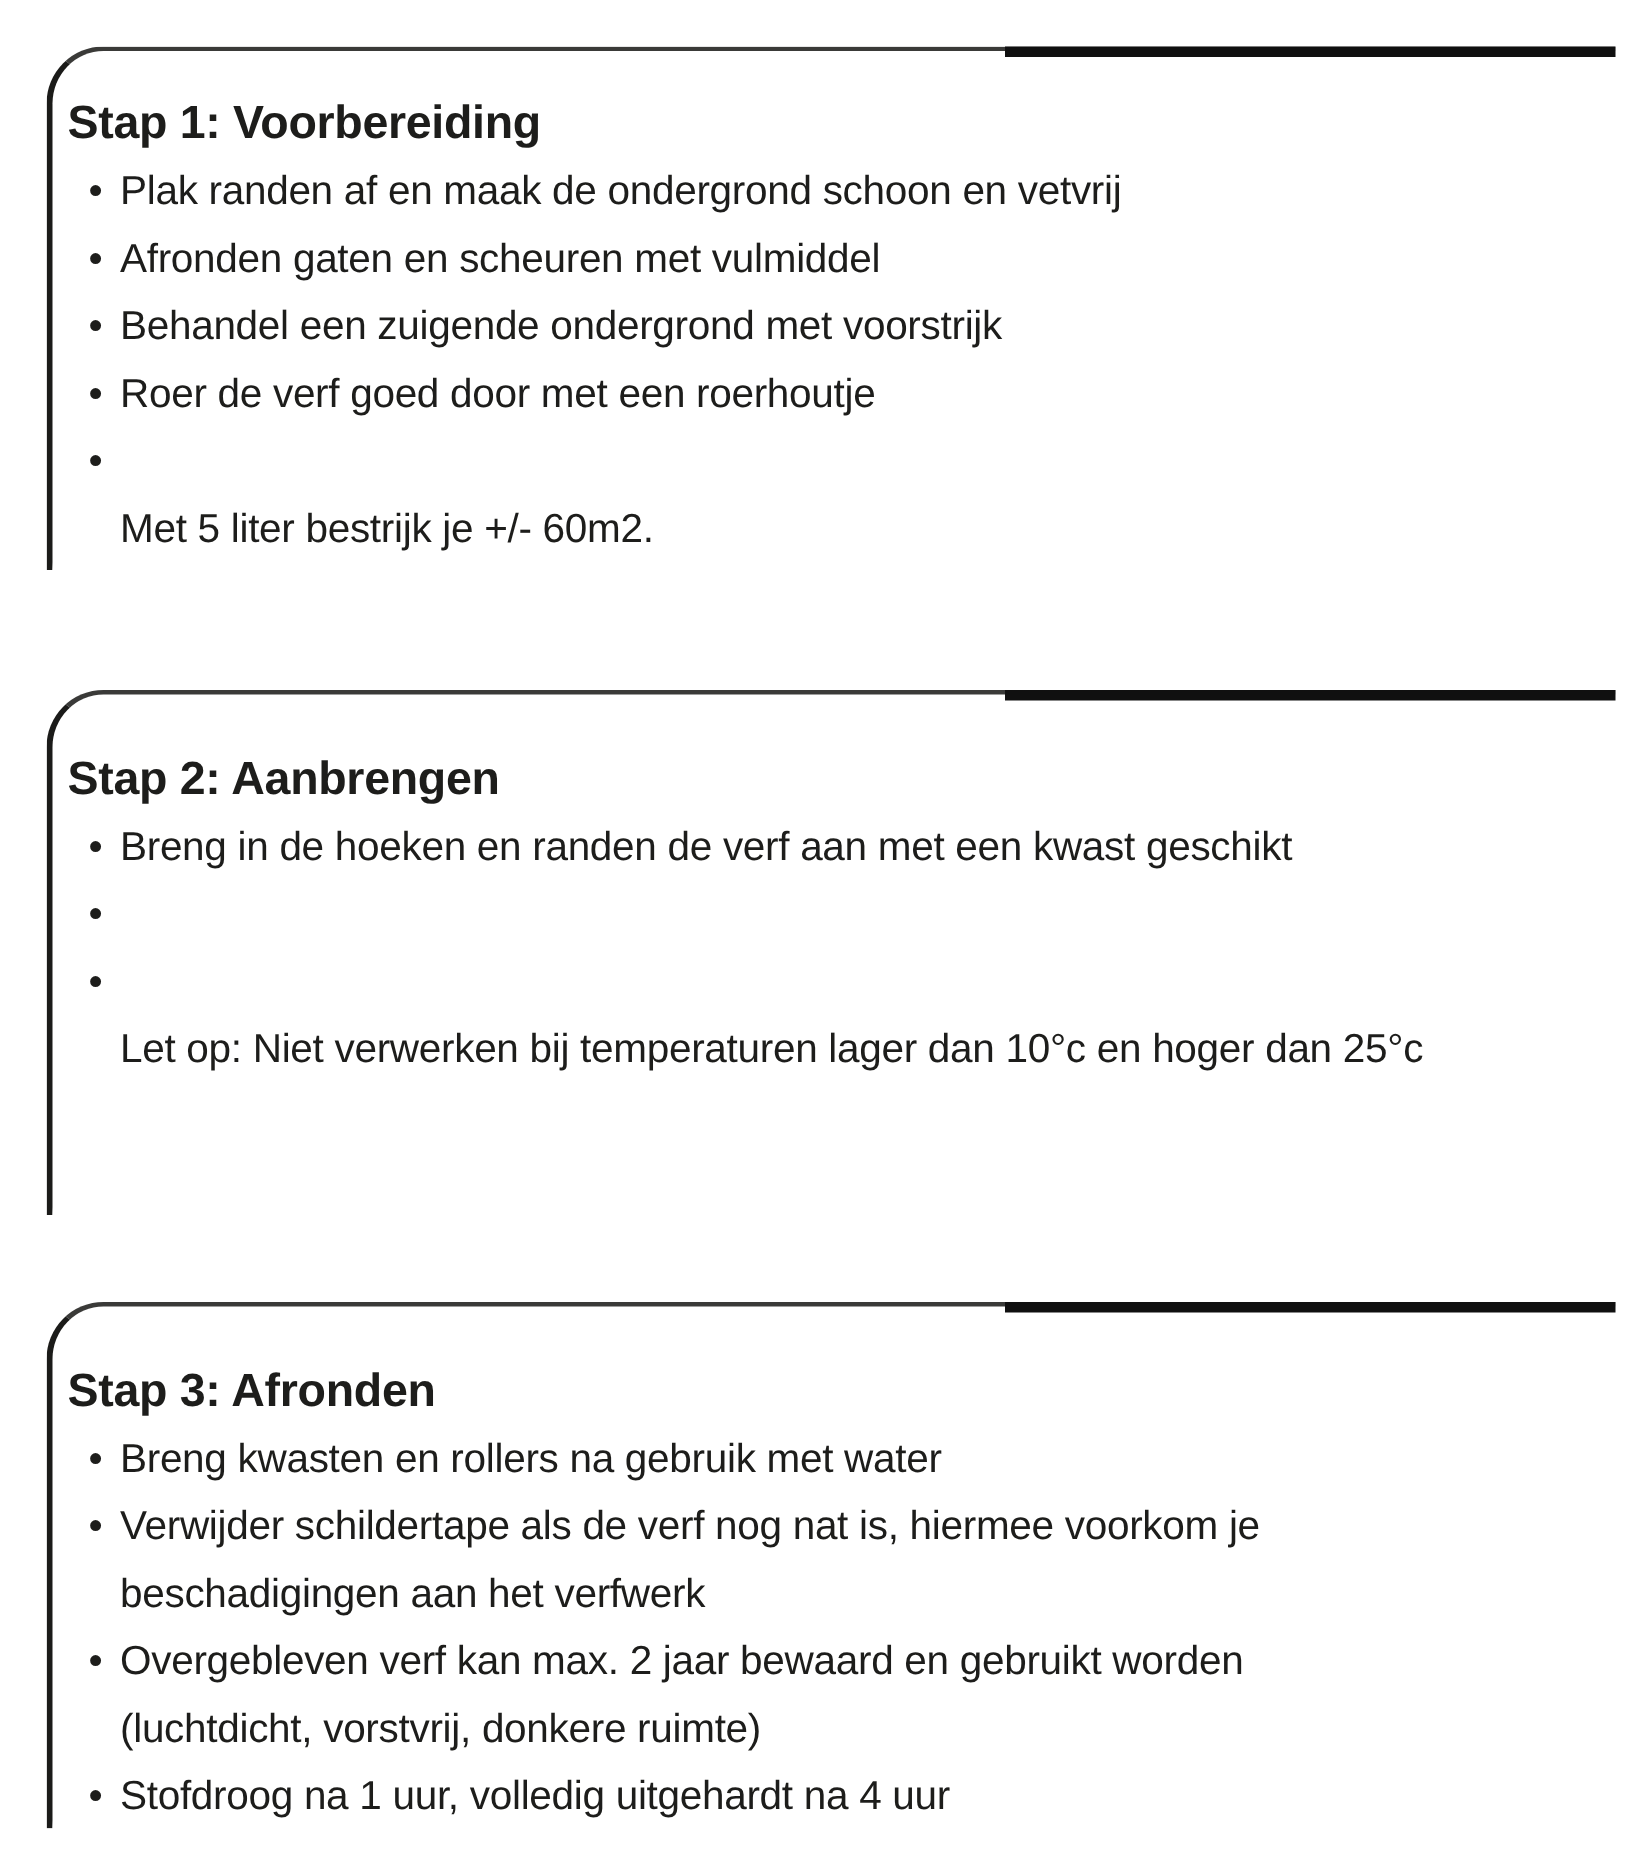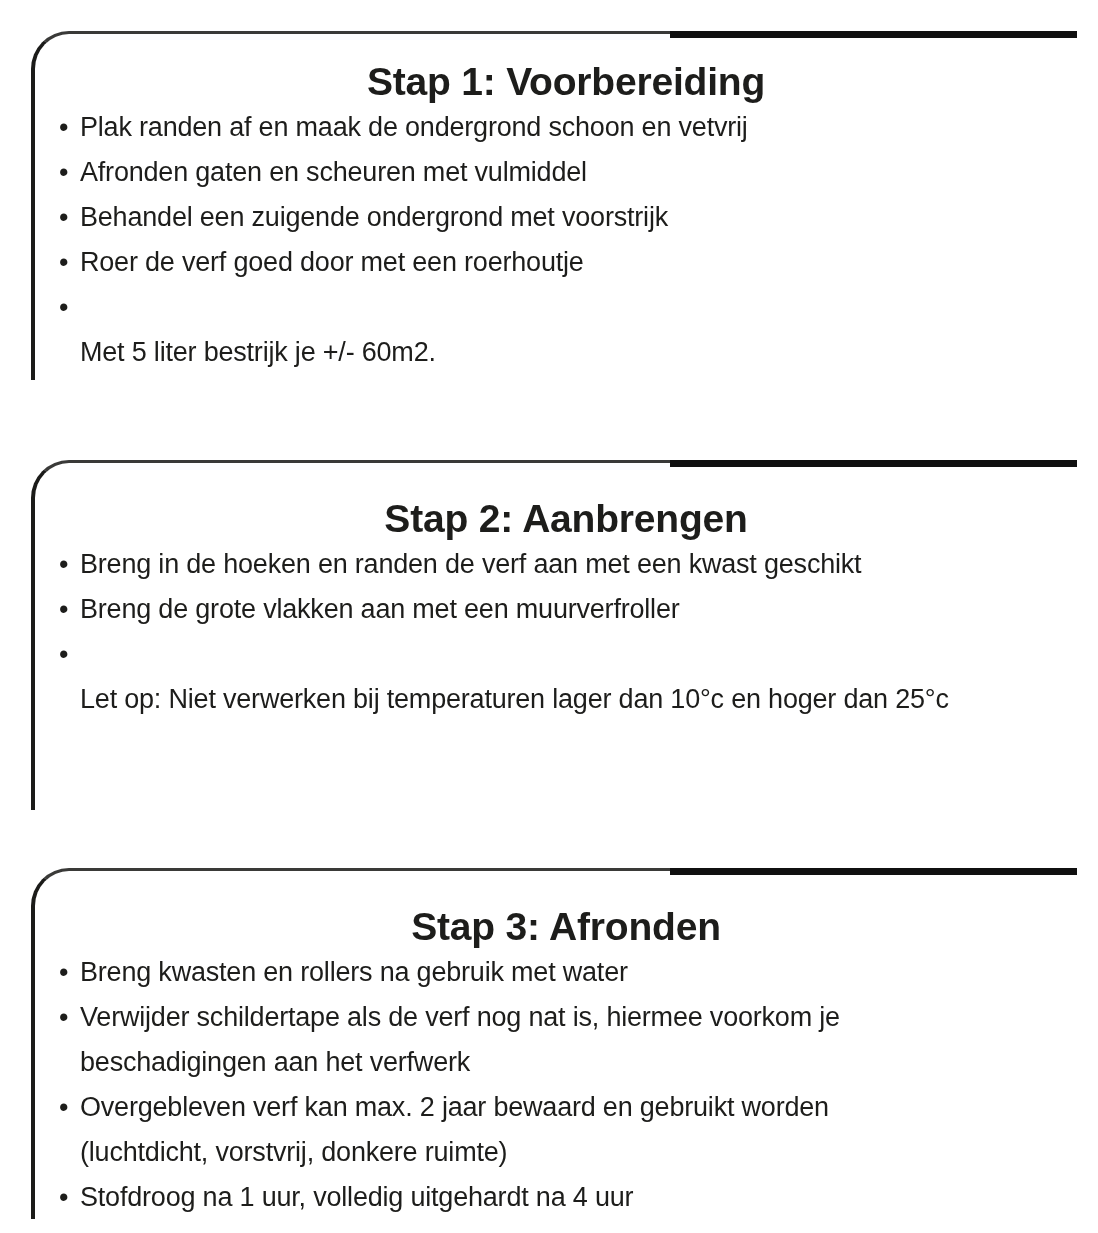--- a/index.html
+++ b/index.html
@@ -34,24 +34,23 @@
     right: 0;
     width: 407px;
     height: 7px;
     background: #101010;
   }
 
   .head { padding-top: 30px; }
   .c2 .head, .c3 .head { padding-top: 38px; }
 
   .title {
-    font-size: 39px;
+    font-size: 31px;
     font-weight: 700;
     line-height: 36px;
-    text-align: center;
     letter-spacing: -0.2px;
     position: relative;
     left: 10px;
   }
 
   .lines {
     margin-top: 5px;
     padding-left: 24px;
   }
   .line {
@@ -111,21 +110,20 @@
     <div class="head">
       <div class="title">Stap 2: Aanbrengen</div>
     </div>
     <div class="lines">
       <div class="line">
         <span class="bullet">•</span>
         <span class="txt">Breng in de hoeken en randen de verf aan met een kwast geschikt</span>
       </div>
       <div class="line">
         <span class="bullet">•</span>
-        <span class="txt">Breng de grote vlakken aan met een muurverfroller</span>
       </div>
       <div class="line">
         <span class="bullet">•</span>
       </div>
       <div class="line">
         <span class="bullet"></span>
         <span class="txt">Let op: Niet verwerken bij temperaturen lager dan 10°c en hoger dan 25°c</span>
       </div>
     </div>
   </section>

